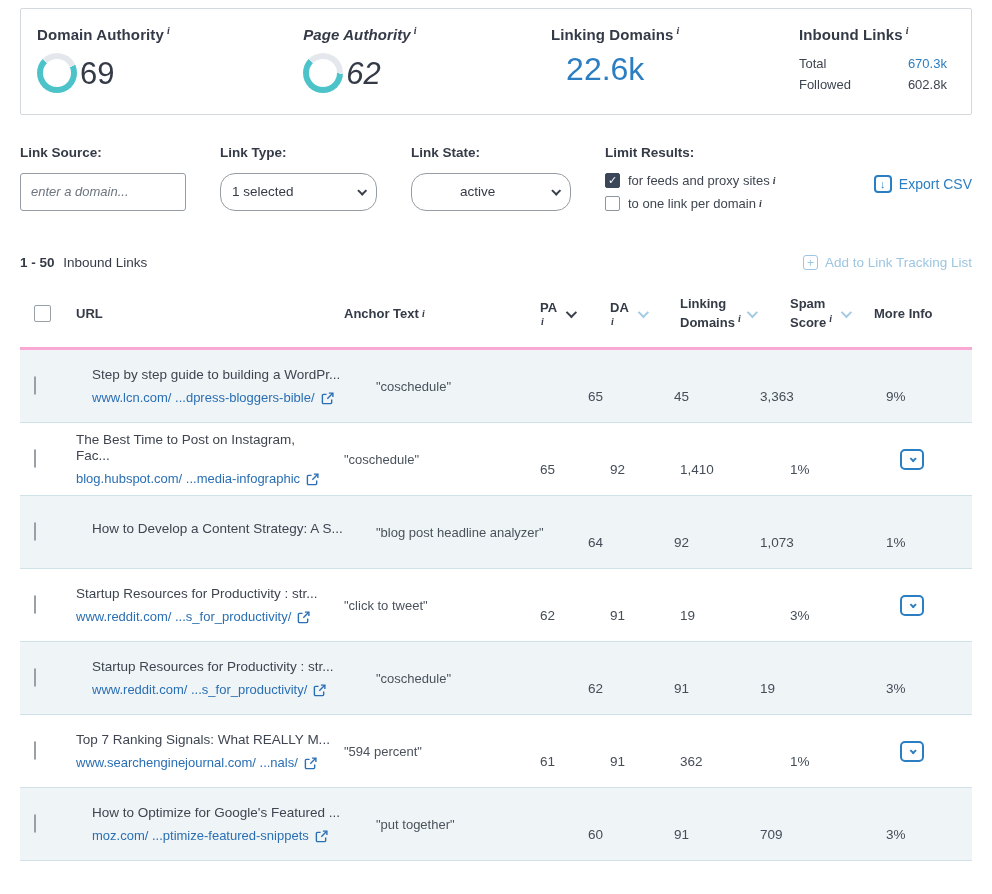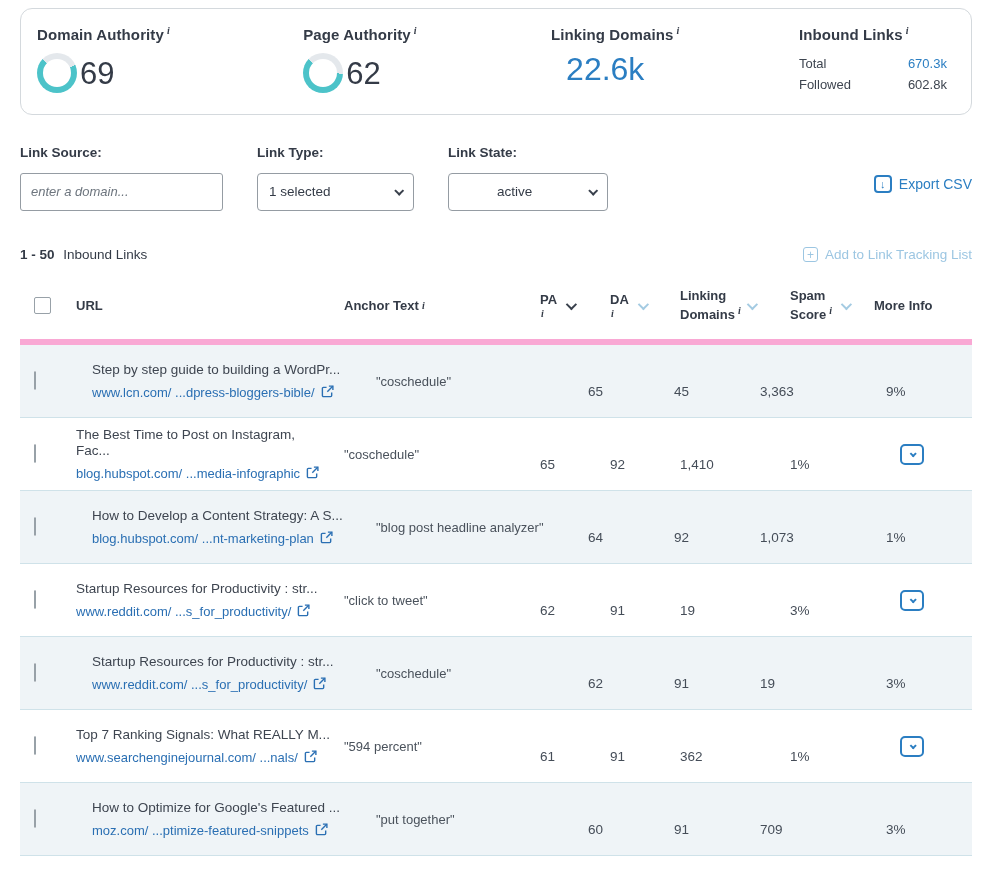--- a/index.html
+++ b/index.html
@@ -16,42 +16,42 @@
     --shade:#eff4f7;
     --check-fill:#3b4759;
     --sort-light:#a4cbe2;
     --sort-dark:#39404c;
   }
   *{box-sizing:border-box;}
   html,body{margin:0;padding:0;background:#fff;}
   body{width:992px;min-height:894px;font-family:"Liberation Sans","DejaVu Sans",sans-serif;color:var(--text);}
 
   
-  .metrics{margin:8px 20px 0;border:1px solid var(--border);border-radius:12px;padding:14px 16px 18px;display:flex;align-items:flex-start;}
+  .metrics{margin:8px 20px 0;border:1px solid var(--border);border-radius:2px;padding:14px 16px 18px;display:flex;align-items:flex-start;}
   .metric{padding-top:2px;}
-  .m1{flex:0 0 29%;} .m2{flex:0 0 27%;} .m3{flex:0 0 27%;} .m4{flex:1;}
+  .m1{flex:0 0 29%;} .m2{flex:0 0 27%;font-style:italic;} .m3{flex:0 0 27%;} .m4{flex:1;}
   .metric h3{margin:0 0 10px;font-size:15px;font-weight:700;color:var(--dark);letter-spacing:.1px;}
   .info{font-family:"Liberation Serif","DejaVu Serif",serif;font-style:italic;font-weight:700;font-size:10px;vertical-align:super;margin-left:3px;color:var(--dark);}
   .info::after{content:"i";}
   .metric-body{display:flex;align-items:center;}
   .donut{width:40px;height:40px;border-radius:50%;position:relative;flex:0 0 40px;}
   .donut::after{content:"";position:absolute;inset:6px;background:#fff;border-radius:50%;}
   .metric-score{font-size:31px;color:var(--dark);margin-left:3px;line-height:1;}
   .big-blue{font-size:32px;color:var(--blue);margin-top:8px;line-height:1;margin-left:15px;}
   .inbound-table{width:148px;margin-top:2px;}
   .kv{display:flex;justify-content:space-between;font-size:13px;color:var(--text);line-height:1.65;}
   .kv .val-blue{color:var(--blue);}
 
   
   .filters{margin:30px 20px 0;display:flex;align-items:flex-start;gap:16px;}
   .fcol{margin-right:18px;}
   .filter-label{font-weight:700;font-size:13.5px;color:var(--dark);margin-bottom:13px;}
-  .text-input{width:203px;height:38px;border:1px solid var(--ctl-border);border-radius:3px;padding:12px 10px;font-size:13px;font-family:inherit;color:#4a525c;}
+  .text-input{width:166px;height:38px;border:1px solid var(--ctl-border);border-radius:3px;padding:12px 10px;font-size:13px;font-family:inherit;color:#4a525c;}
   .text-input::placeholder{font-style:italic;color:#6d757e;}
-  .select{height:38px;border:1px solid var(--ctl-border);border-radius:4px;display:flex;align-items:center;justify-content:space-between;padding:0 11px;font-size:13.5px;color:var(--dark);cursor:pointer;background:#fff;}
+  .select{height:38px;border:1px solid var(--ctl-border);border-radius:15px;display:flex;align-items:center;justify-content:space-between;padding:0 11px;font-size:13.5px;color:var(--dark);cursor:pointer;background:#fff;}
   .w-type{width:157px;} .w-state{width:160px;padding-left:48px;}
   .chev{display:inline-block;width:7px;height:7px;border-right:2px solid var(--sort-dark);border-bottom:2px solid var(--sort-dark);transform:rotate(45deg) translateY(-1px);}
   .cbx-row{display:flex;align-items:center;margin-bottom:8px;cursor:pointer;}
   .cbx{width:15px;height:15px;border:1px solid #8d969e;border-radius:2px;background:#fff;display:flex;align-items:center;justify-content:center;flex:0 0 15px;}
   .cbx.checked{background:var(--check-fill);border-color:var(--check-fill);}
   .cbx.checked::after{content:"✓";color:#fff;font-size:11px;line-height:1;}
   .cbx-label{font-size:13px;color:var(--text);margin-left:8px;}
   .export{margin-left:auto;margin-top:30px;display:flex;align-items:center;color:var(--blue);font-size:14px;cursor:pointer;white-space:nowrap;}
   .export-icon{width:18px;height:18px;border:2px solid var(--blue);border-radius:4px;display:flex;align-items:center;justify-content:center;margin-right:7px;font-size:11px;font-weight:700;color:var(--blue);}
   .export-icon::after{content:"↓";}
@@ -59,35 +59,35 @@
   
   .list-header{margin:36px 20px 16px;display:flex;justify-content:space-between;align-items:baseline;font-size:13.5px;}
   .range{font-weight:700;color:var(--dark);margin-top:21px;}
   .range-title{color:var(--dark);margin-left:5px;}
   .add-tracking{display:flex;align-items:center;color:var(--lightblue);cursor:pointer;padding-left:16px;}
   .plus-icon{width:15px;height:15px;border:1px solid var(--lightblue);border-radius:3px;display:flex;align-items:center;justify-content:center;font-size:12px;line-height:1;margin-right:7px;}
   .plus-icon::after{content:"+";}
 
   
   .grid{display:grid;grid-template-columns:56px 268px 196px 70px 70px 110px 84px 1fr;align-items:center;}
-  .thead{margin:0 20px;border-bottom:6px solid #f9a8d4;padding:10px 0 16px;min-height:56px;}
+  .thead{margin:0 20px;border-bottom:3px solid #f9a8d4;padding:10px 0 16px;min-height:56px;}
   .th{font-size:13px;font-weight:700;color:var(--dark);display:flex;align-items:center;}
   .hdr-stack{display:flex;flex-direction:column;line-height:1.15;}
   .hdr-stack .info{margin-left:1px;align-self:flex-start;}
   .hdr-label-narrow{display:inline-block;max-width:58px;line-height:1.25;}
   .hdr-label-spam{display:inline-block;max-width:42px;line-height:1.25;}
   .sort{margin-left:9px;width:8px;height:8px;border-width:0 2px 2px 0;border-style:solid;border-color:var(--sort-light);transform:rotate(45deg) translateY(-2px);display:inline-block;cursor:pointer;}
   .sort.active{border-color:var(--sort-dark);}
   .rows{margin:0 20px;}
   .trow{min-height:73px;border-bottom:1px solid var(--divider);}
   .trow.shaded{background:var(--shade);gap:16px;}
   .row-cbx{width:17px;height:17px;border:1px solid #98a1a8;border-radius:2px;background:#fff;margin-left:14px;cursor:pointer;}
   .cell-url{display:flex;flex-direction:column;justify-content:center;padding-right:14px;}
   .link-title{font-size:13.5px;color:var(--text);margin-bottom:6px;line-height:1.2;}
-  .link-url{font-size:13px;color:var(--link);display:flex;align-items:flex-start;cursor:pointer;line-height:1.2;}
+  .link-url{font-size:13px;color:var(--link);display:flex;align-items:flex-end;cursor:pointer;line-height:1.2;}
   .ext-icon{margin-left:6px;display:inline-flex;color:var(--link);}
   .cell-anchor{font-size:13px;color:#4a525c;padding-right:12px;}
   .cell-num{font-size:13.5px;color:#454d58;margin-top:20px;}
   .more-btn{width:24px;height:21px;border:2px solid var(--blue);border-radius:5px;display:flex;align-items:center;justify-content:center;margin-left:26px;cursor:pointer;background:#fff;}
   .more-btn .chev-s{display:inline-block;width:5px;height:5px;border-right:2px solid var(--blue);border-bottom:2px solid var(--blue);transform:rotate(45deg) translateY(-1px);}
 </style>
 </head>
 <body>
 
 <section class="metrics">
@@ -136,20 +136,36 @@
       <span class="chev"></span>
     </div>
   </div>
   <div class="fcol">
     <div class="filter-label">Link State:</div>
     <div class="select w-state">
       <span>active</span>
       <span class="chev"></span>
     </div>
   </div>
+  <div class="fcol">
+    <div class="filter-label">Limit Results:</div>
+    <div>
+  <label class="cbx-row">
+    <span class="cbx checked"></span>
+    <span class="cbx-label">for feeds and proxy sites</span>
+    <sup class="info"></sup>
+  </label>
+
+  <label class="cbx-row">
+    <span class="cbx"></span>
+    <span class="cbx-label">to one link per domain</span>
+    <sup class="info"></sup>
+  </label>
+</div>
+  </div>
   <div class="export">
     <span class="export-icon"></span>
     <span>Export CSV</span>
   </div>
 </section>
 
 <div class="list-header">
   <div>
     <span class="range">1 - 50</span>
     <span class="range-title">Inbound Links</span>
@@ -250,30 +266,20 @@
         <span class="more-btn">
           <span class="chev-s"></span>
         </span>
       </div>
   </div>
 
   <div class="grid trow shaded">
     <div><span class="row-cbx"></span></div>
     <div class="cell-url">
       <span class="link-title">How to Develop a Content Strategy: A S...</span>
-      <span class="link-url">
-        <span>blog.hubspot.com/ ...nt-marketing-plan</span>
-        <span class="ext-icon">
-          <svg width="13" height="13" viewBox="0 0 14 14" fill="none">
-            <path d="M6 2.5H2.6A1.1 1.1 0 0 0 1.5 3.6v7.8a1.1 1.1 0 0 0 1.1 1.1h7.8a1.1 1.1 0 0 0 1.1-1.1V8" stroke="currentColor" stroke-width="1.5"></path>
-            <path d="M8.5 1.2H12.8V5.5" stroke="currentColor" stroke-width="1.5"></path>
-            <path d="M12.6 1.4L6.8 7.2" stroke="currentColor" stroke-width="1.5"></path>
-          </svg>
-        </span>
-      </span>
     </div>
     <div class="cell-anchor">"blog post headline analyzer"</div>
     <div class="cell-num">64</div>
     <div class="cell-num">92</div>
     <div class="cell-num">1,073</div>
     <div class="cell-num">1%</div>
     <div>
         <span class="more-btn">
           <span class="chev-s"></span>
         </span>

